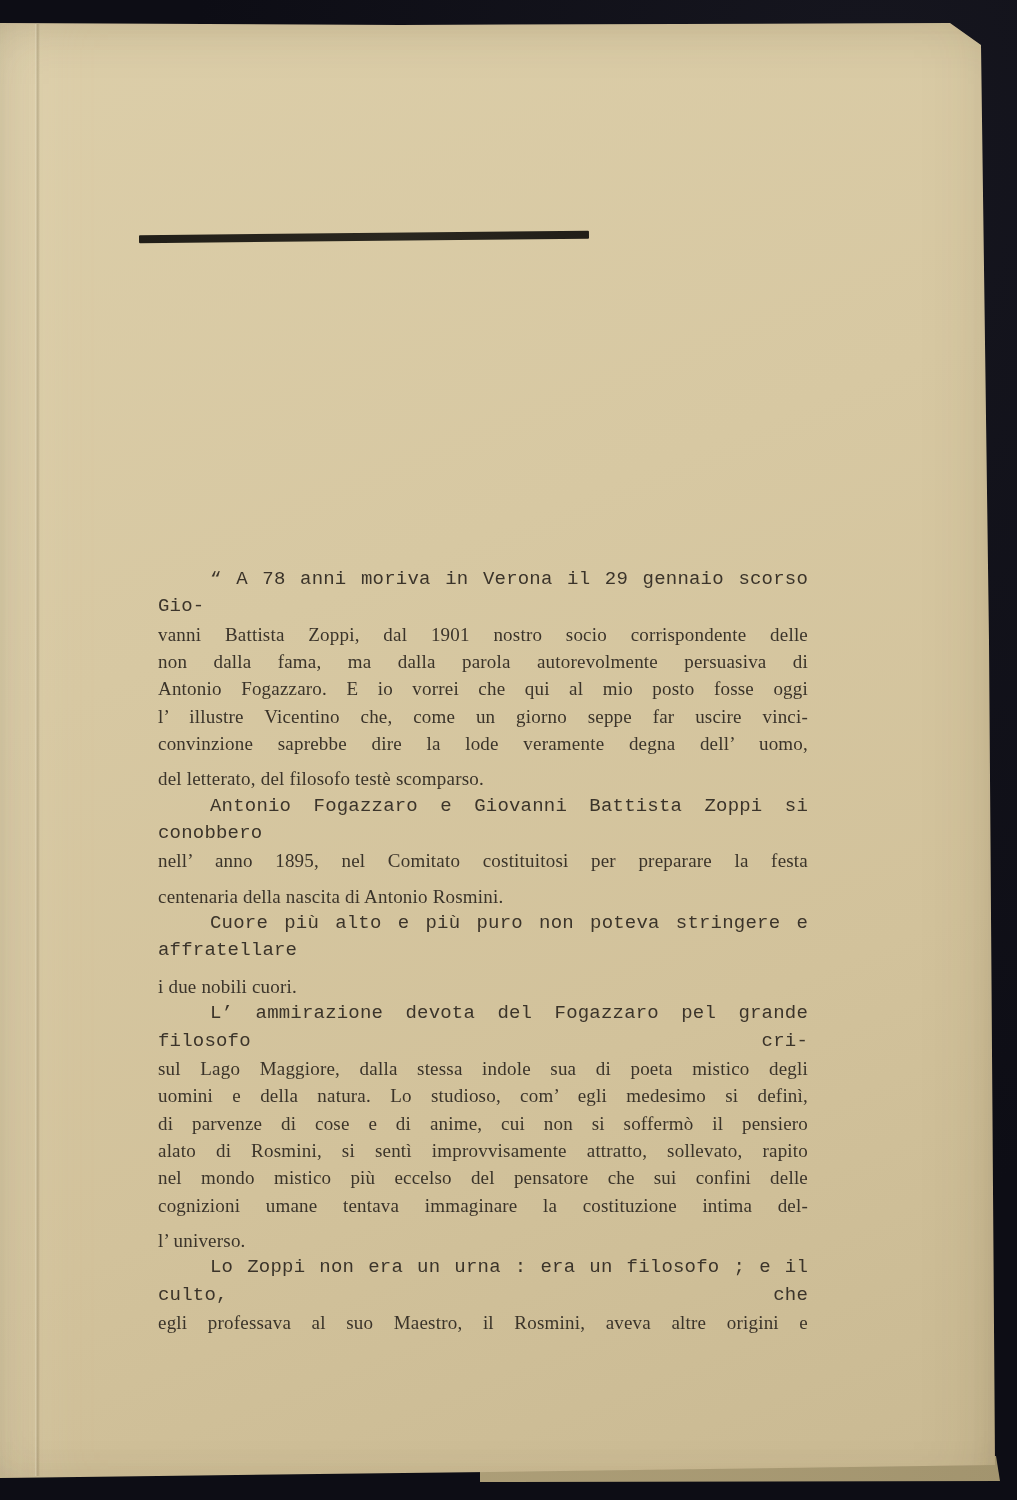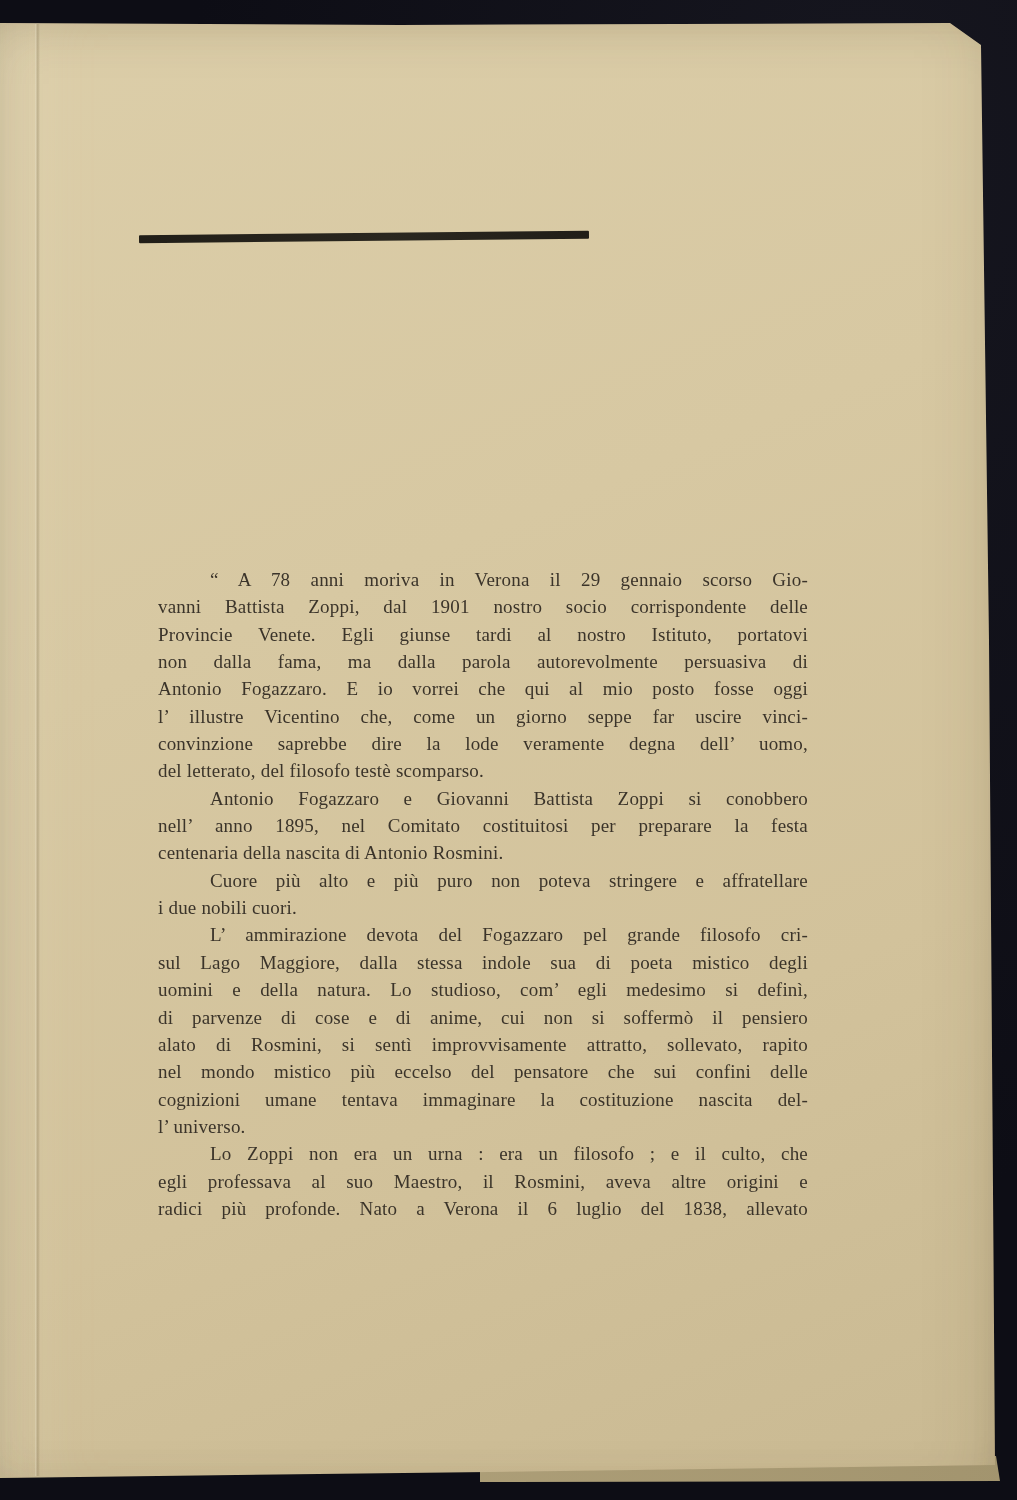--- a/index.html
+++ b/index.html
@@ -64,54 +64,52 @@
     font-size: 19px;
     line-height: 27.35px;
     color: #3b342a;
     letter-spacing: 0.2px;
     text-rendering: optimizeLegibility;
   }
   .text-block .line {
     text-align: justify;
     text-align-last: justify;
   }
-  .text-block .line.first { text-indent: 52px; }
-  .text-block .line.last  { text-align-last: left; }
+  .text-block .line.first { text-indent: 52px; font-family: Liberation Mono, monospace; }
+  .text-block .line.last  { text-align-last: left; margin-top: 8px; }
 </style>
 </head>
 <body>
 
 <div class="under-page"></div>
 
 <div class="paper">
   <div class="paper-shade"></div>
 </div>
 
 <div class="fold-crease"></div>
 
 <div class="separator-rule"></div>
 
 <div class="text-block">
     <div class="line first">“ A 78 anni moriva in Verona il 29 gennaio scorso Gio-</div>
     <div class="line">vanni Battista Zoppi, dal 1901 nostro socio corrispondente delle</div>
-    <div class="line">Provincie Venete. Egli giunse tardi al nostro Istituto, portatovi</div>
     <div class="line">non dalla fama, ma dalla parola autorevolmente persuasiva di</div>
     <div class="line">Antonio Fogazzaro. E io vorrei che qui al mio posto fosse oggi</div>
     <div class="line">l’ illustre Vicentino che, come un giorno seppe far uscire vinci-</div>
     <div class="line">convinzione saprebbe dire la lode veramente degna dell’ uomo,</div>
     <div class="line last">del letterato, del filosofo testè scomparso.</div>
     <div class="line first">Antonio Fogazzaro e Giovanni Battista Zoppi si conobbero</div>
     <div class="line">nell’ anno 1895, nel Comitato costituitosi per preparare la festa</div>
     <div class="line last">centenaria della nascita di Antonio Rosmini.</div>
     <div class="line first">Cuore più alto e più puro non poteva stringere e affratellare</div>
     <div class="line last">i due nobili cuori.</div>
     <div class="line first">L’ ammirazione devota del Fogazzaro pel grande filosofo cri-</div>
     <div class="line">sul Lago Maggiore, dalla stessa indole sua di poeta mistico degli</div>
     <div class="line">uomini e della natura. Lo studioso, com’ egli medesimo si definì,</div>
     <div class="line">di parvenze di cose e di anime, cui non si soffermò il pensiero</div>
     <div class="line">alato di Rosmini, si sentì improvvisamente attratto, sollevato, rapito</div>
     <div class="line">nel mondo mistico più eccelso del pensatore che sui confini delle</div>
-    <div class="line">cognizioni umane tentava immaginare la costituzione nascita del-</div>
+    <div class="line">cognizioni umane tentava immaginare la costituzione intima del-</div>
     <div class="line last">l’ universo.</div>
     <div class="line first">Lo Zoppi non era un urna : era un filosofo ; e il culto, che</div>
     <div class="line">egli professava al suo Maestro, il Rosmini, aveva altre origini e</div>
-    <div class="line">radici più profonde. Nato a Verona il 6 luglio del 1838, allevato</div>
   </div>
 
 </body></html>

